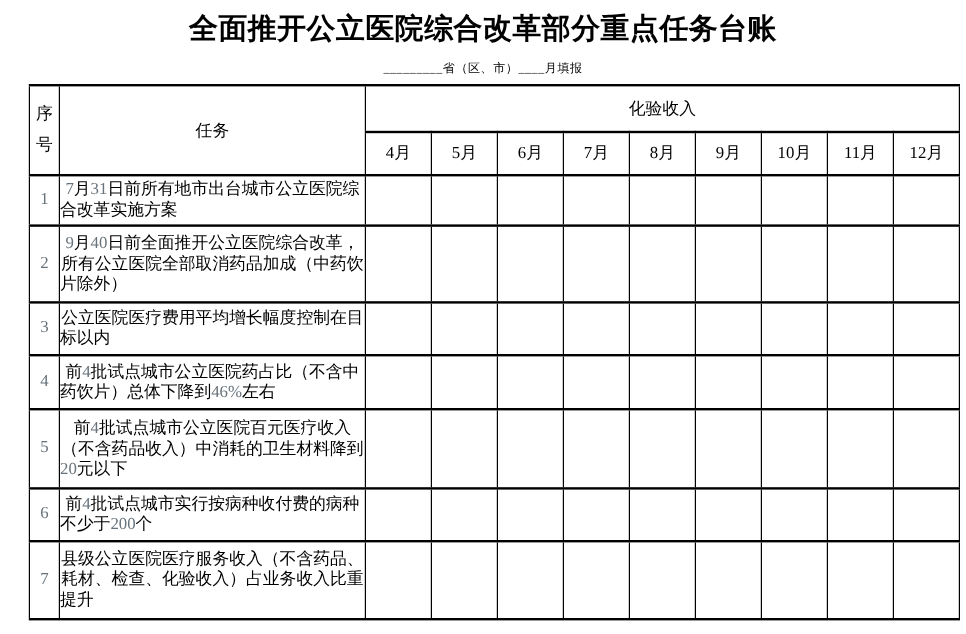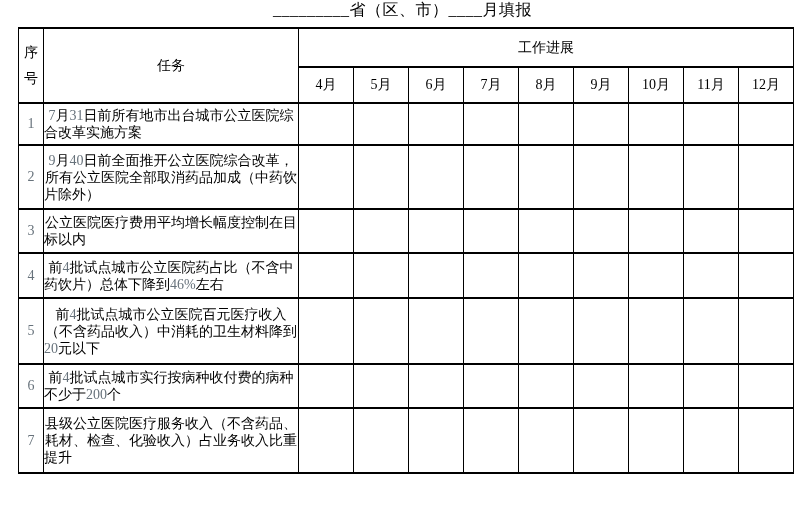--- a/index.html
+++ b/index.html
@@ -15,29 +15,29 @@
 
   .doc-title {
     margin-top: 8px;
     text-align: center;
     font-size: 24px;
     font-weight: bold;
     letter-spacing: 0.5px;
     color: #000;
   }
   .doc-subtitle {
-    margin-top: 0;
-    text-align: center;
-    font-size: 16px;
+    margin-top: 10px;
+    text-align: center;
+    font-size: 10px;
     color: #000;
     letter-spacing: 0.5px;
   }
 
   table.ledger {
-    margin: 6px 0 0 18px;
+    margin: 6px 0 0 24px;
     border-collapse: collapse;
     table-layout: fixed;
     width: 775px;
     padding-left: 40px;
   }
   table.ledger th, table.ledger td {
     border: 1px solid #000;
     border-top-width: 2px;
     border-bottom-width: 2px;
     font-weight: normal;
@@ -77,41 +77,42 @@
   tr.r-4 { height: 45px; }
   tr.r-5 { height: 66px; }
   tr.r-6 { height: 44px; }
   tr.r-7 { height: 65px; }
 </style>
 </head>
 <body>
 
 <div class="page">
 
+  <div class="doc-title">全面推开公立医院综合改革部分重点任务台账</div>
   <div class="doc-subtitle">_________省（区、市）____月填报</div>
 
   <table class="ledger">
     <colgroup>
       <col style="width:25px">
         <col style="width:255px">
       <col style="width:55px">
         <col style="width:55px">
         <col style="width:55px">
       <col style="width:55px">
         <col style="width:55px">
         <col style="width:55px">
       <col style="width:55px">
         <col style="width:55px">
         <col style="width:55px">
     </colgroup>
     <thead>
       <tr class="head-top">
         <th rowspan="2" class="col-index-h">序号</th>
         <th rowspan="2">任务</th>
-        <th colspan="9">工作进展</th>
+        <th colspan="9">化验收入</th>
       </tr>
       <tr class="head-months">
         <th>4月</th>
         <th>5月</th>
         <th>6月</th>
         <th>7月</th>
         <th>8月</th>
         <th>9月</th>
         <th>10月</th>
         <th>11月</th>

